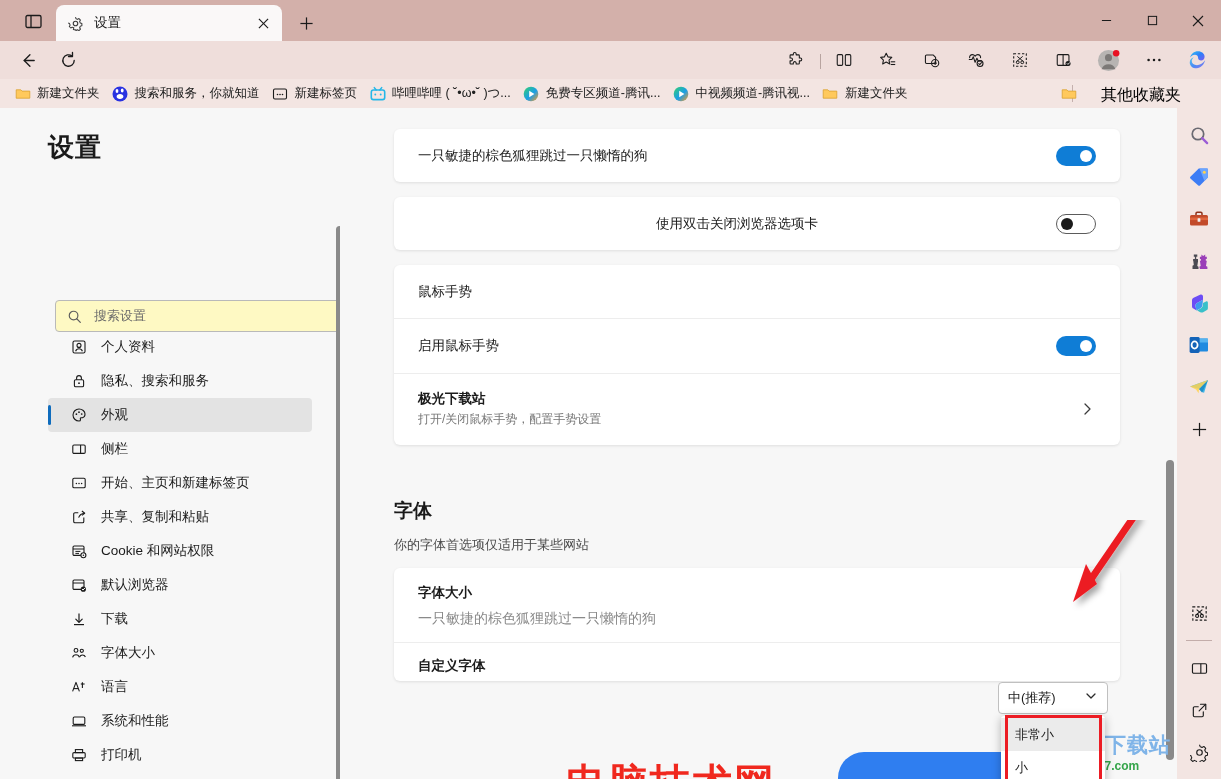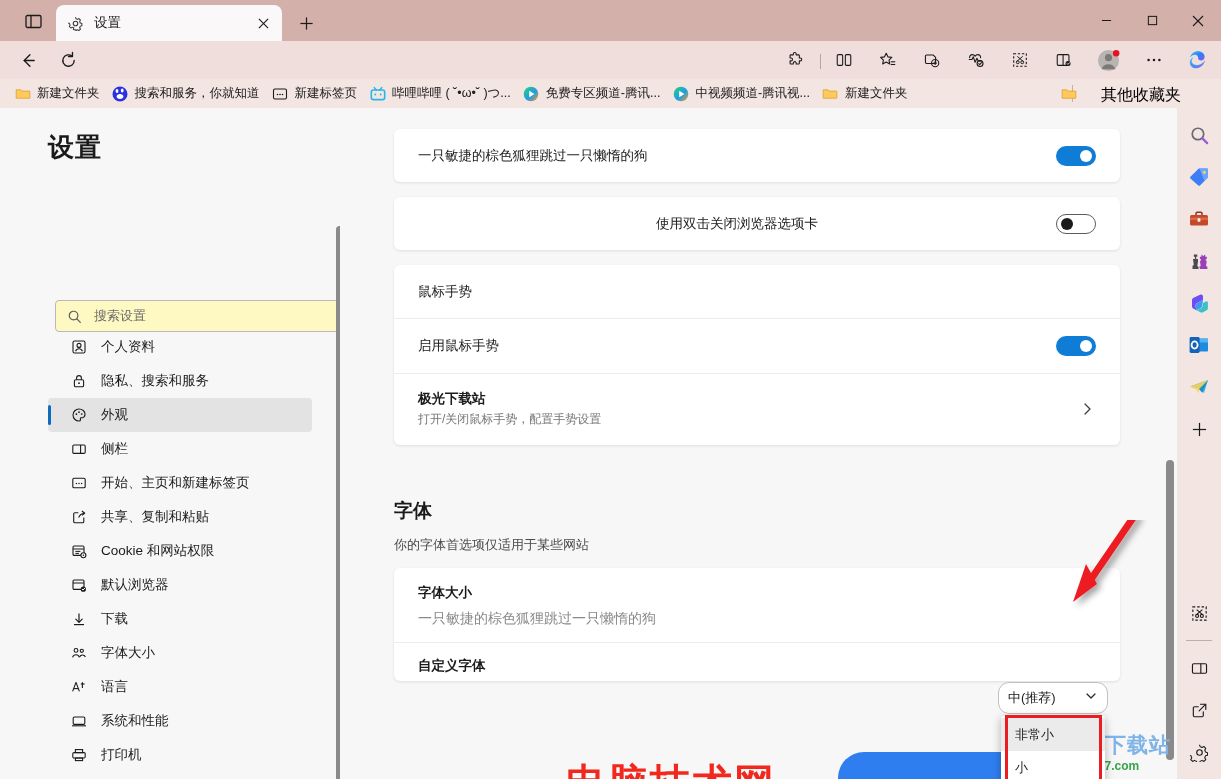--- a/index.html
+++ b/index.html
@@ -94,21 +94,21 @@
   .toggle.on::after { content:""; position:absolute; right:4px; top:4px; width:12px; height:12px; border-radius:50%; background:#fff; }
   .toggle.off { background:#fff; border:1px solid #5b5b5b; }
   .toggle.off::after { content:""; position:absolute; left:4px; top:3px; width:12px; height:12px; border-radius:50%; background:#1b1b1b; }
 
   .chev-right { width:18px; height:18px; display:flex; align-items:center; justify-content:center; flex:0 0 auto; }
 
   .section-h { position:absolute; font-size:19px; font-weight:700; color:#1a1a1a; }
   .section-sub { position:absolute; font-size:13px; color:#4a4a4a; }
 
   .select-btn { position:absolute; width:110px; height:32px; background:#fff; border:1px solid #c0c0c0;
-     border-radius:11px; display:flex; align-items:center; justify-content:space-between; padding:0 9px; cursor:pointer; }
+     border-radius:4px; display:flex; align-items:center; justify-content:space-between; padding:0 9px; cursor:pointer; }
   .select-btn .sel-val { font-size:13px; color:#1b1b1b; }
 
   .dropdown { position:absolute; width:104px; background:#fff; box-shadow:0 2px 10px rgba(0,0,0,.28);
      border-radius:3px; padding:2px 0; z-index:40; }
   .dd-item { height:33px; display:flex; align-items:center; padding-left:14px; font-size:13px; color:#1b1b1b; cursor:pointer; }
   .dd-item.hl { background:#ebebeb; }
 
   .dd-outline { position:absolute; border:3px solid #ec1c24; z-index:45; pointer-events:none; }
 
   .content-scroll { position:absolute; right:3px; top:190px; width:8px; height:300px; background:#8a8a8a; border-radius:4px; cursor:pointer; }

